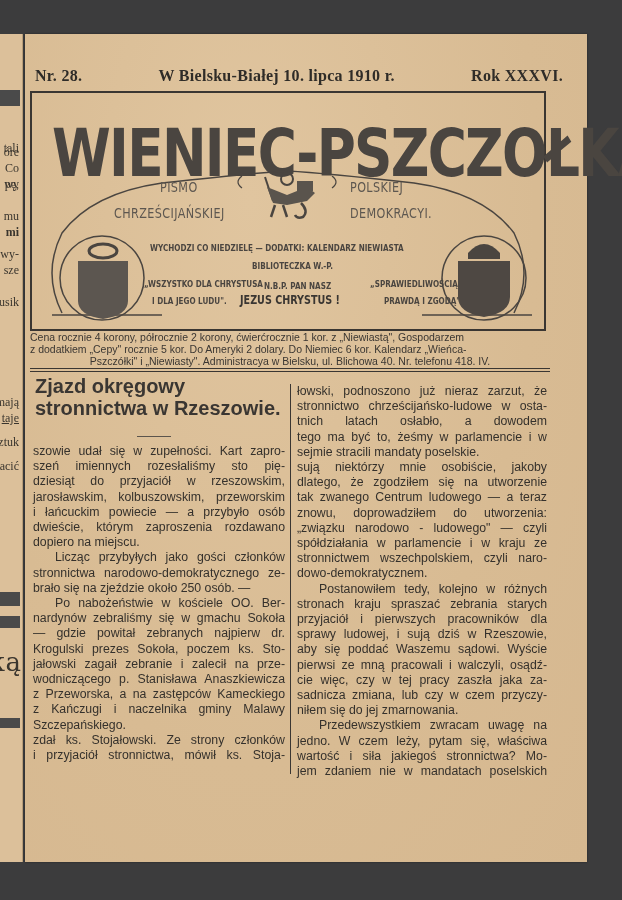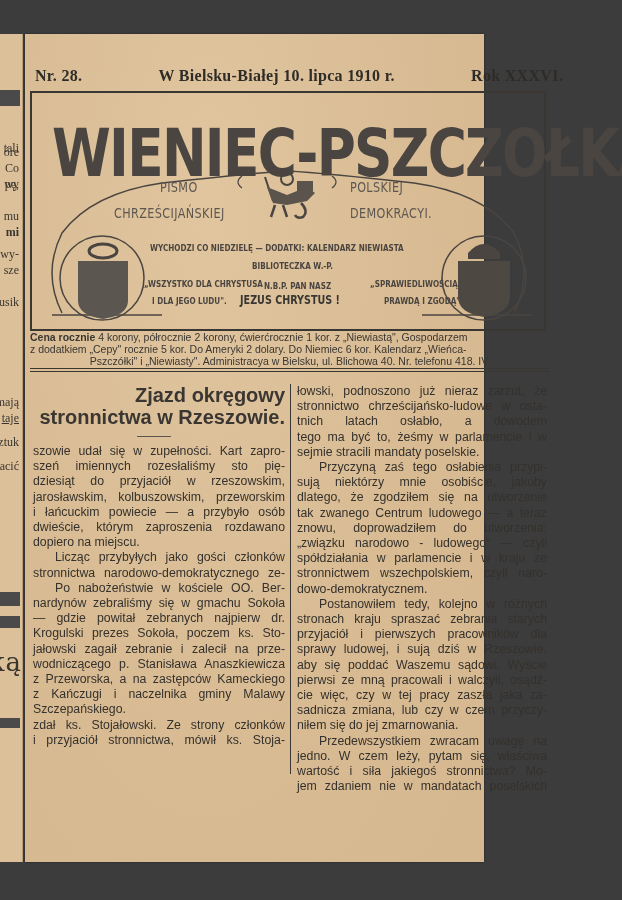--- a/index.html
+++ b/index.html
@@ -16,21 +16,21 @@
   }
   .prev-page .pline {
     position:absolute; right:3px; font-size:12px; line-height:13px;
     white-space:nowrap; color:#3a352e; text-align:right;
   }
   .prev-page .pbar { position:absolute; left:0; height:14px; background:#4a4a4a; }
   .prev-page .big { font-size:26px; right:0; letter-spacing:1px; font-family:"DejaVu Serif", serif; }
   .prev-page .bold { font-weight:bold; }
 
   .page {
-    position:absolute; left:25px; top:34px; width:459px; height:828px;
+    position:absolute; left:25px; top:34px; width:562px; height:828px;
     background:#dcbf97;
     background-image: radial-gradient(ellipse at 40% 20%, #e0c59f 0%, #d8bb93 60%, #d6b890 100%);
     box-shadow:0 0 2px rgba(0,0,0,0.4);
   }
   .hdr-line {
     position:absolute; top:33px; left:10px; width:528px;
     display:flex; justify-content:space-between; font-weight:bold;
     font-size:16px; color:#2f2c28; letter-spacing:0.3px;
   }
   .hdr-line span { white-space:nowrap; }
@@ -55,31 +55,31 @@
   .mast-mid {
     position:absolute; font-family:"DejaVu Sans", sans-serif; font-size:12px; font-weight:bold;
     color:#3a3632; white-space:nowrap; transform:scaleX(0.8); transform-origin:left top;
   }
   .emblem { position:absolute; }
   .price {
     position:absolute; left:5px; top:297px; width:520px;
     font-family:"Liberation Sans", sans-serif; font-size:10.5px; line-height:12px;
     color:#3a3632; text-align:center;
   }
-  .price b { font-weight:bold; }
+  .price b { font-weight:normal; }
   .rule { position:absolute; background:#3a3632; }
   .col {
     position:absolute; font-family:"Liberation Sans", sans-serif;
     font-size:12.3px; line-height:15.2px; color:#35312c; text-align:justify;
   }
   .col .ln { display:block; text-align:justify; text-align-last:justify; white-space:nowrap; }
   .col .ln.last { text-align-last:left; }
   .col .ln.ind { padding-left:22px; }
   .art-title {
-    position:absolute; left:10px; top:350px; width:250px; text-align:right;
+    position:absolute; left:10px; top:341px; width:250px; text-align:left;
     font-family:"Liberation Sans", sans-serif; font-weight:bold; font-size:20px; line-height:22px;
     color:#3a3632;
   }
   .sep { position:absolute; left:112px; top:402px; width:34px; height:1px; background:#5b544c; }
 </style>
 </head>
 <body>
 
 <div class="prev-page" id="prev">
     <div class="pline" style="top: 108px; padding-left: 16px;">tali</div>
@@ -173,40 +173,40 @@
   <div class="col" id="col-left" style="left:8px;top:410px;width:252px;">
       <span class="ln">szowie udał się w zupełności. Kart zapro-</span>
       <span class="ln">szeń imiennych rozesłaliśmy sto pię-</span>
       <span class="ln">dziesiąt do przyjaciół w rzeszowskim,</span>
       <span class="ln">jarosławskim, kolbuszowskim, przeworskim</span>
       <span class="ln">i łańcuckim powiecie — a przybyło osób</span>
       <span class="ln">dwieście, którym zaproszenia rozdawano</span>
       <span class="ln last">dopiero na miejscu.</span>
       <span class="ln ind">Licząc przybyłych jako gości członków</span>
       <span class="ln">stronnictwa narodowo-demokratycznego ze-</span>
+      <span class="ln last">brało się na zjeździe około 250 osób. —</span>
       <span class="ln ind">Po nabożeństwie w kościele OO. Ber-</span>
       <span class="ln">nardynów zebraliśmy się w gmachu Sokoła</span>
       <span class="ln">— gdzie powitał zebranych najpierw dr.</span>
       <span class="ln">Krogulski prezes Sokoła, poczem ks. Sto-</span>
       <span class="ln">jałowski zagaił zebranie i zalecił na prze-</span>
       <span class="ln">wodniczącego p. Stanisława Anaszkiewicza</span>
       <span class="ln">z Przeworska, a na zastępców Kameckiego</span>
       <span class="ln">z Kańczugi i naczelnika gminy Malawy</span>
       <span class="ln last">Szczepańskiego.</span>
       <span class="ln">zdał ks. Stojałowski. Ze strony członków</span>
       <span class="ln">i przyjaciół stronnictwa, mówił ks. Stoja-</span>
     </div>
   <div class="rule" style="left:265px;top:350px;width:1px;height:390px;"></div>
   <div class="col" id="col-right" style="left:272px;top:350px;width:250px;">
       <span class="ln">łowski, podnoszono już nieraz zarzut, że</span>
       <span class="ln">stronnictwo chrześcijańsko-ludowe w osta-</span>
       <span class="ln">tnich latach osłabło, a dowodem</span>
       <span class="ln">tego ma być to, żeśmy w parlamencie i w</span>
       <span class="ln last">sejmie stracili mandaty poselskie.</span>
-      <span class="ln ind">Przyczyną zaś tego osłabienia przypi-</span>
       <span class="ln">sują niektórzy mnie osobiście, jakoby</span>
       <span class="ln">dlatego, że zgodziłem się na utworzenie</span>
       <span class="ln">tak zwanego Centrum ludowego — a teraz</span>
       <span class="ln">znowu, doprowadziłem do utworzenia:</span>
       <span class="ln">„związku narodowo - ludowego" — czyli</span>
       <span class="ln">spółdziałania w parlamencie i w kraju ze</span>
       <span class="ln">stronnictwem wszechpolskiem, czyli naro-</span>
       <span class="ln last">dowo-demokratycznem.</span>
       <span class="ln ind">Postanowiłem tedy, kolejno w różnych</span>
       <span class="ln">stronach kraju spraszać zebrania starych</span>

